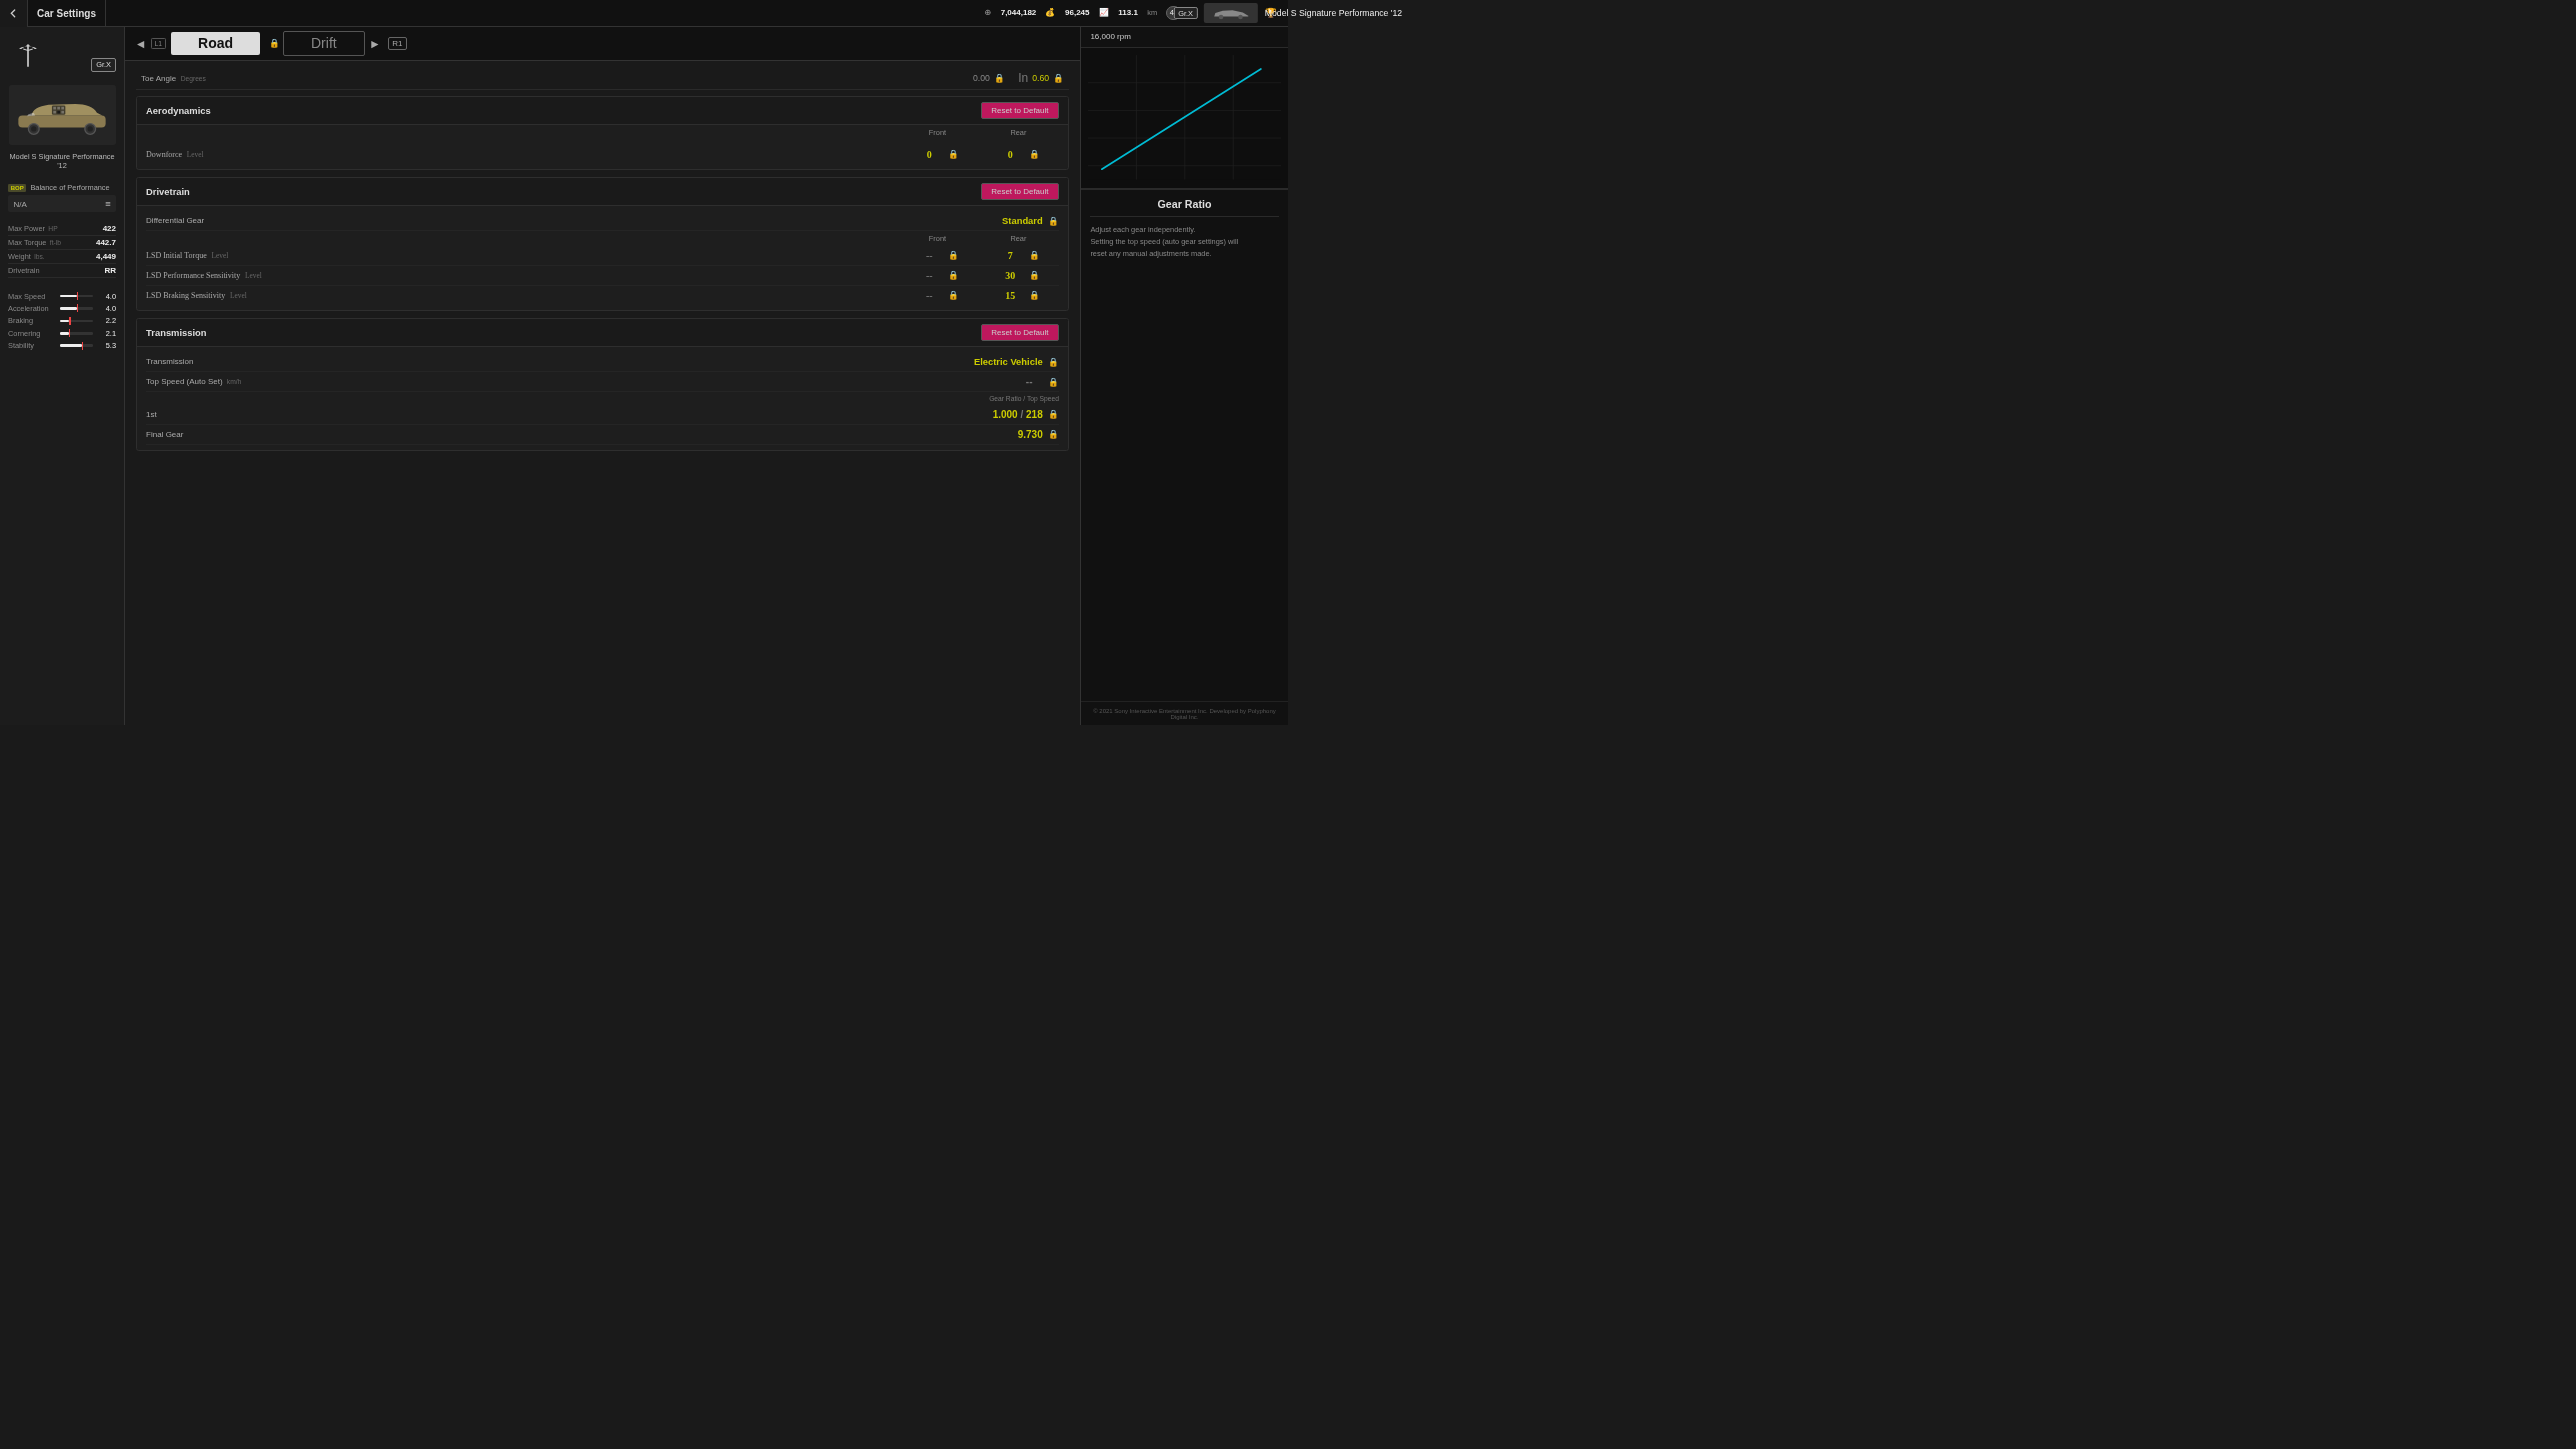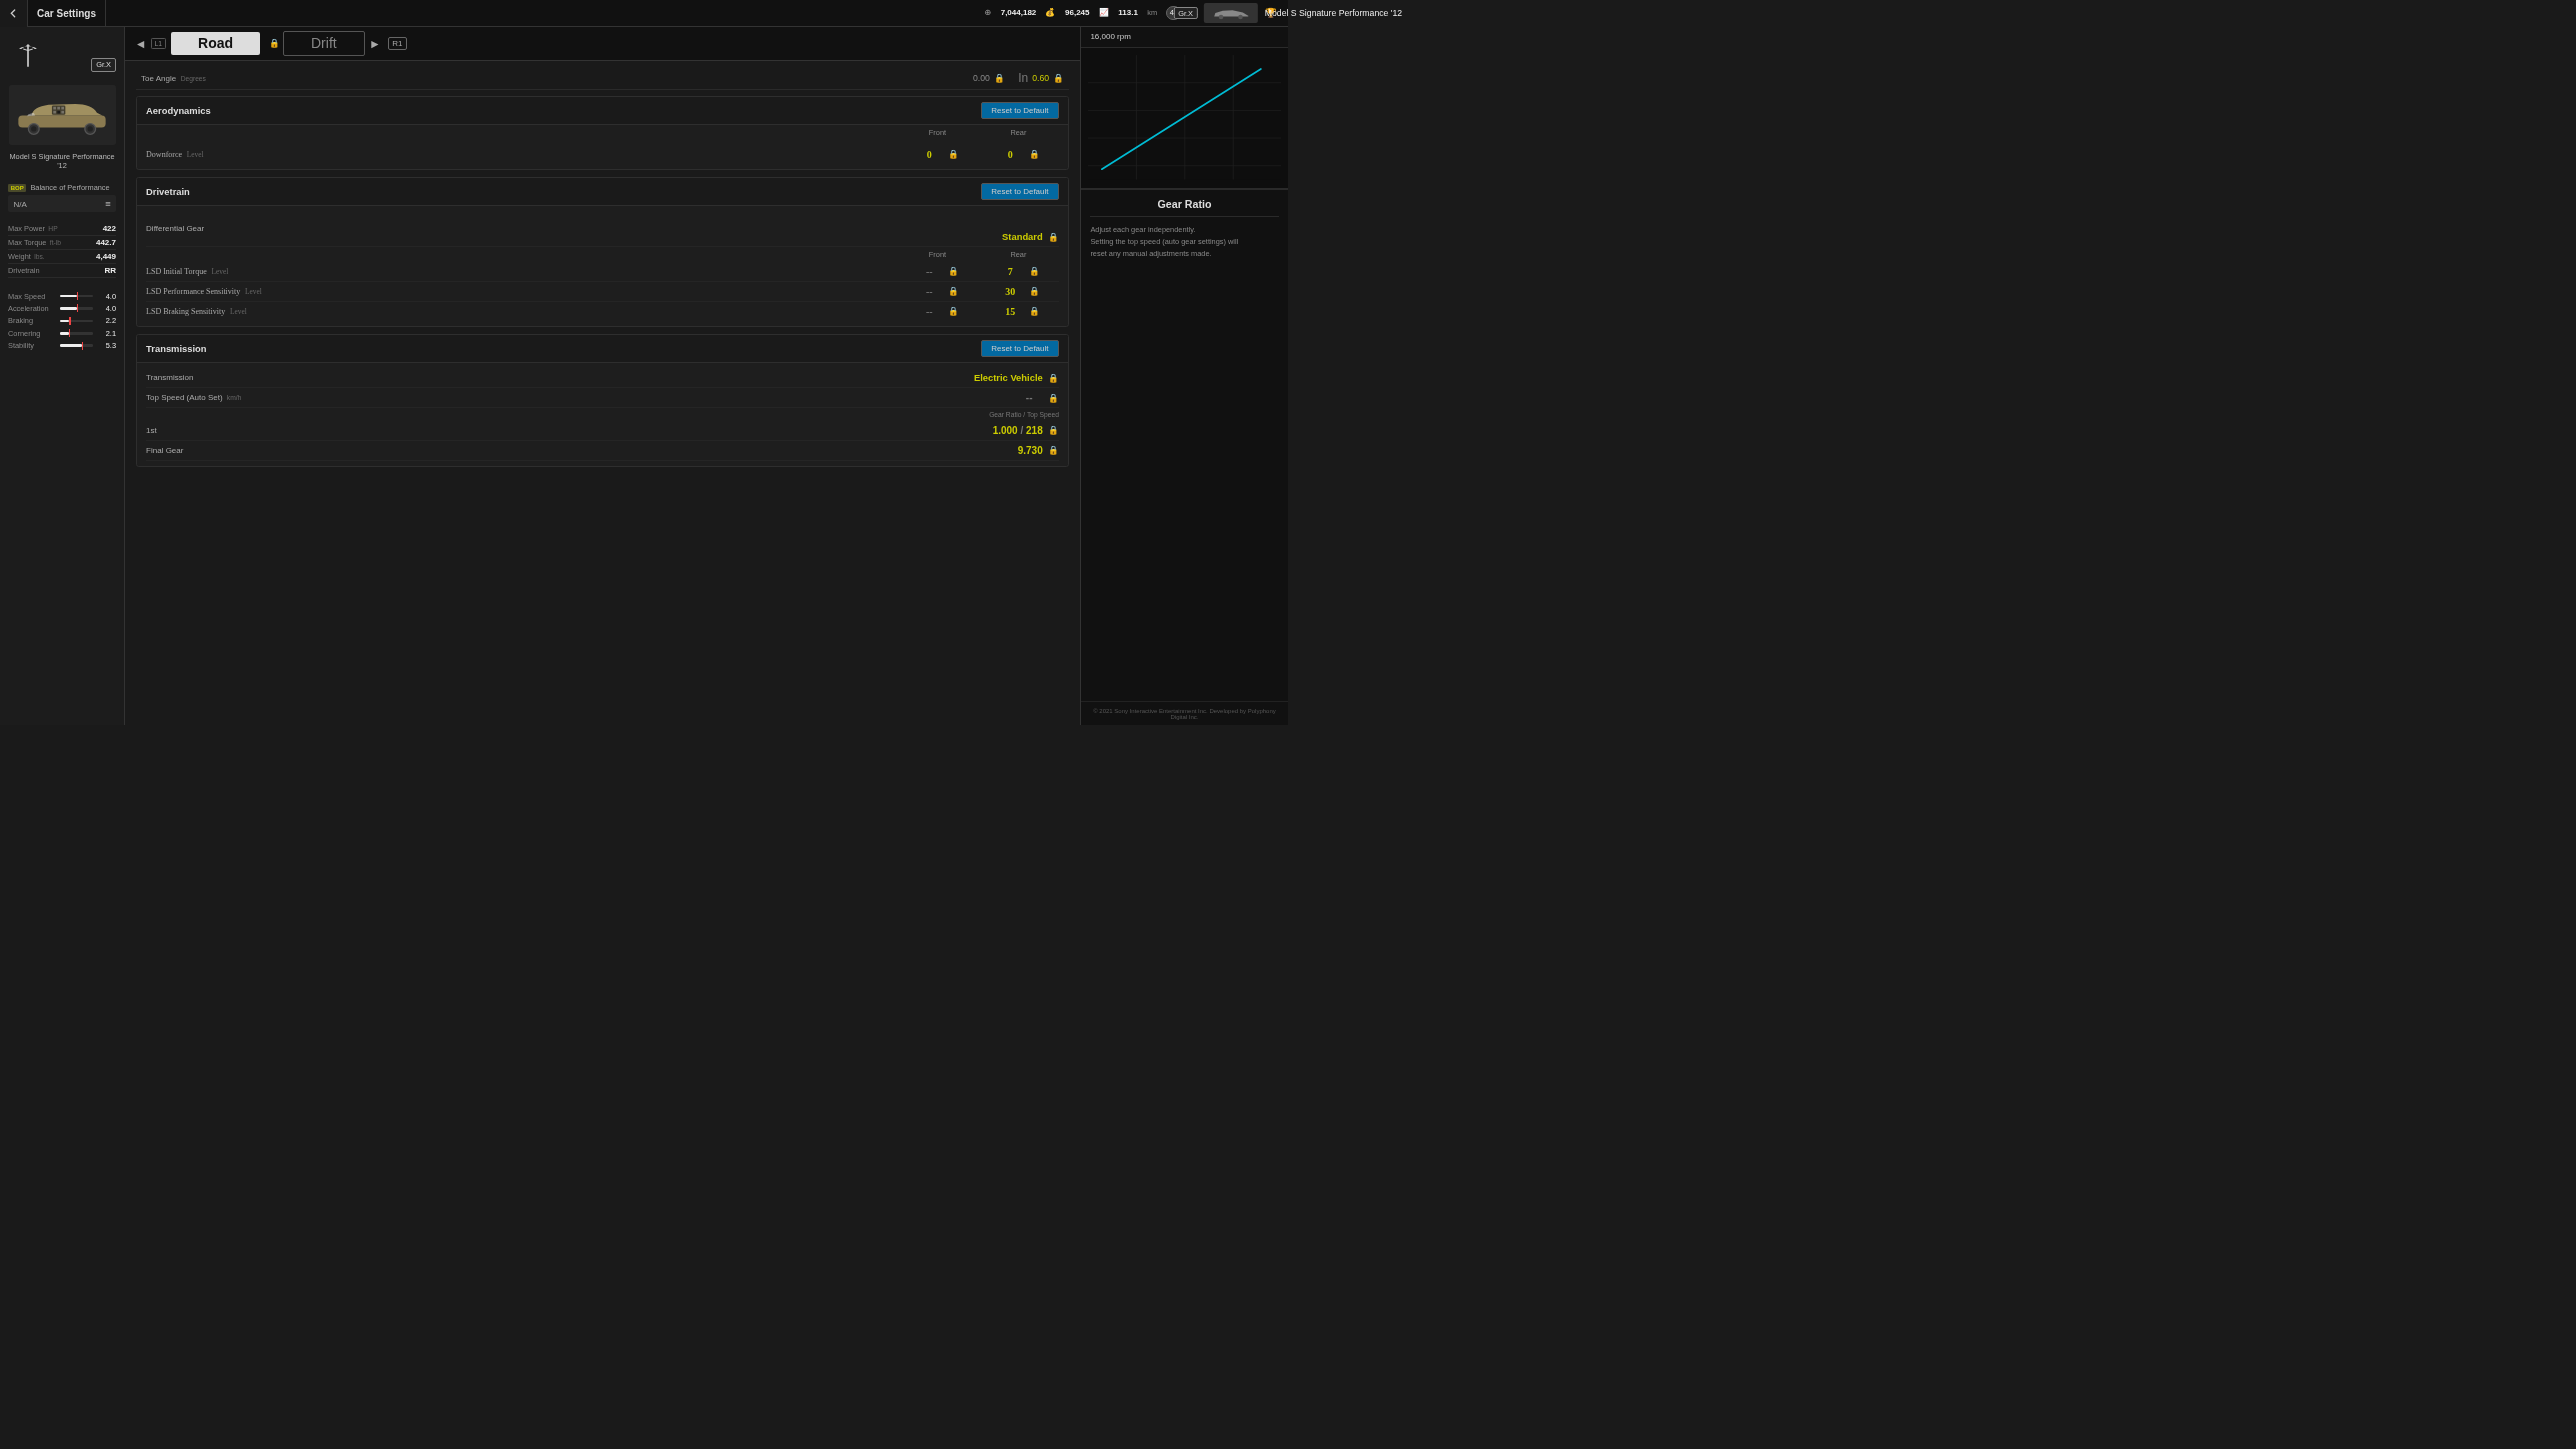--- a/index.html
+++ b/index.html
@@ -246,21 +246,21 @@
       padding: 5.4px 9.4px;
       background: #1a1a1a;
       border-bottom: 0.7px solid #2e2e2e;
     }
     .section-title {
       font-size: 9.4px;
       font-weight: bold;
       color: #ddd;
     }
     .reset-btn {
-      background: #0369a1;
+      background: #be185d;
       border: 0.7px solid #555;
       color: #ccc;
       padding: 2.7px 9.4px;
       border-radius: 2px;
       font-size: 8px;
       cursor: pointer;
     }
 
     .section-body { padding: 5.4px 9.4px; }
 
@@ -314,21 +314,20 @@
       padding: 4px 0;
       border-bottom: 0.7px solid #252525;
     }
     .setting-row-full .setting-name { flex: 1; color: #aaa; font-size: 8px; }
     .setting-row-full .val-group-full {
       display: flex;
       align-items: center;
       gap: 5.4px;
       width: 161px;
       justify-content: flex-end;
-      margin-top: 16px;
     }
 
     
     .right-panel {
       width: 208px;
       background: #111;
       border-left: 0.7px solid #333;
       display: flex;
       flex-direction: column;
       flex-shrink: 0;

